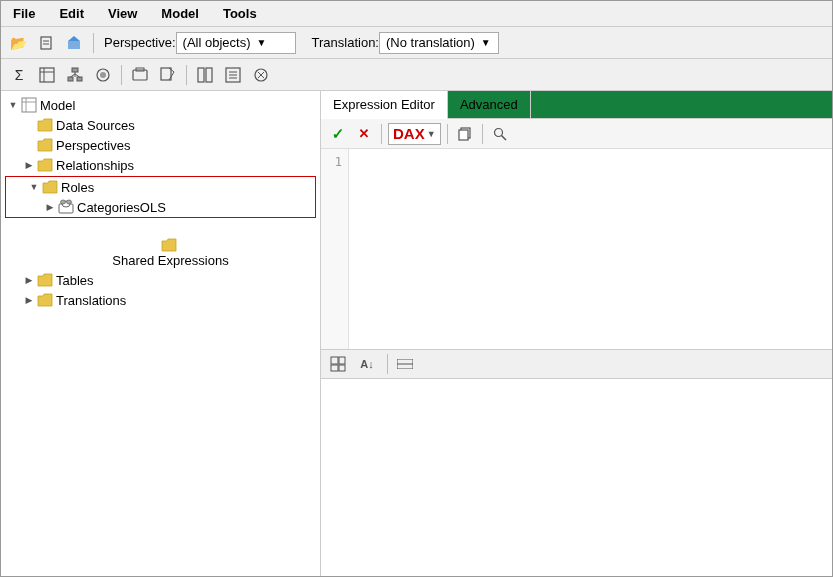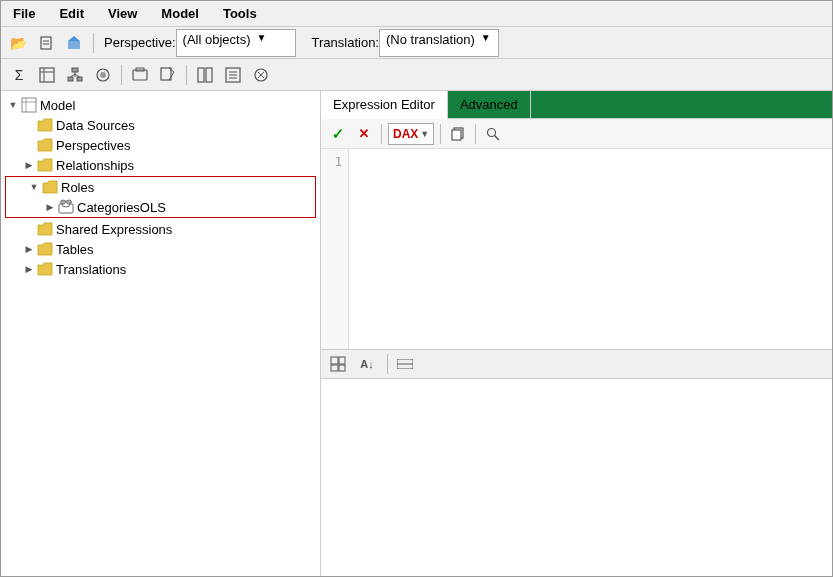--- a/index.html
+++ b/index.html
@@ -68,25 +68,25 @@
       margin: 0 2px;
     }
     .perspective-section {
       display: flex;
       align-items: center;
       margin-left: 4px;
     }
     .perspective-label { font-size: 13px; }
     .perspective-select {
       display: flex;
-      align-items: flex-start;
+      align-items: center;
       border: 1px solid #aaa;
       background: white;
       padding: 2px 6px;
-      height: 28px;
+      height: 22px;
       min-width: 120px;
       font-size: 13px;
       cursor: pointer;
       position: relative;
     }
     .perspective-select-arrow {
       margin-left: 6px;
       font-size: 10px;
     }
     .translation-section {
@@ -442,21 +442,21 @@
             <rect x="1" y="5" width="14" height="9" rx="1" fill="#fff" stroke="#666" stroke-width="1"></rect>
             <ellipse cx="8" cy="5" rx="4" ry="3" fill="#fff" stroke="#666" stroke-width="1"></ellipse>
             <ellipse cx="5" cy="3" rx="2.5" ry="2" fill="#aaa" stroke="#666" stroke-width="0.8"></ellipse>
             <ellipse cx="11" cy="3" rx="2.5" ry="2" fill="#aaa" stroke="#666" stroke-width="0.8"></ellipse>
           </svg>
         </span>
         <span class="tree-label">CategoriesOLS</span>
       </div>
     </div>
 
-    <div class="tree-item" style="padding-left: 20px;">
+    <div class="tree-item" style="padding-left: 20px; flex-direction: column;">
       <span class="tree-expand" style="visibility:hidden;">▶</span>
       <span class="tree-icon folder-icon">
         <svg class="folder-svg" viewBox="0 0 16 14">
           <path d="M1,3 L6,3 L7,1 L15,1 L15,13 L1,13 Z" fill="#e8c44a" stroke="#c8a422" stroke-width="0.8"></path>
         </svg>
       </span>
       <span class="tree-label">Shared Expressions</span>
     </div>
 
     <div class="tree-item" style="padding-left: 20px;">
@@ -486,21 +486,21 @@
     <div class="right-tabs">
       <div class="right-tab active">Expression Editor</div>
       <div class="right-tab">Advanced</div>
     </div>
 
     <div class="expression-toolbar">
       <button class="expr-btn" style="color: #090; font-size: 15px; font-weight: bold;">✓</button>
       <button class="expr-btn disabled" style="color: #c00; font-size: 13px; font-weight: bold;">✕</button>
       <div class="tb-separator"></div>
       <div class="dax-btn">
-        <span style="color:#c00; font-weight:bold; font-size:12px;">DAX</span>
+        <span style="color:#c00; font-weight:bold; font-size:15px;">DAX</span>
         <span style="font-size:9px; color:#555;">▼</span>
       </div>
       <div class="tb-separator"></div>
       <button class="expr-btn">
         <svg width="14" height="14" viewBox="0 0 14 14">
           <rect x="3" y="1" width="9" height="10" fill="none" stroke="#555" stroke-width="1.2"></rect>
           <rect x="1" y="3" width="9" height="10" fill="white" stroke="#555" stroke-width="1.2"></rect>
         </svg>
       </button>
       <div class="tb-separator"></div>

